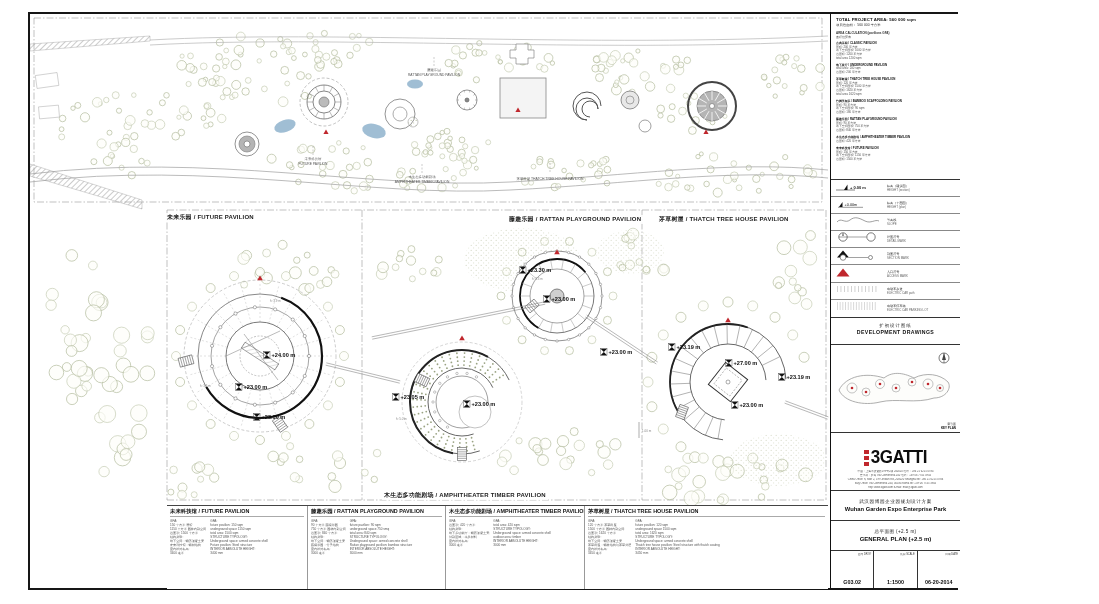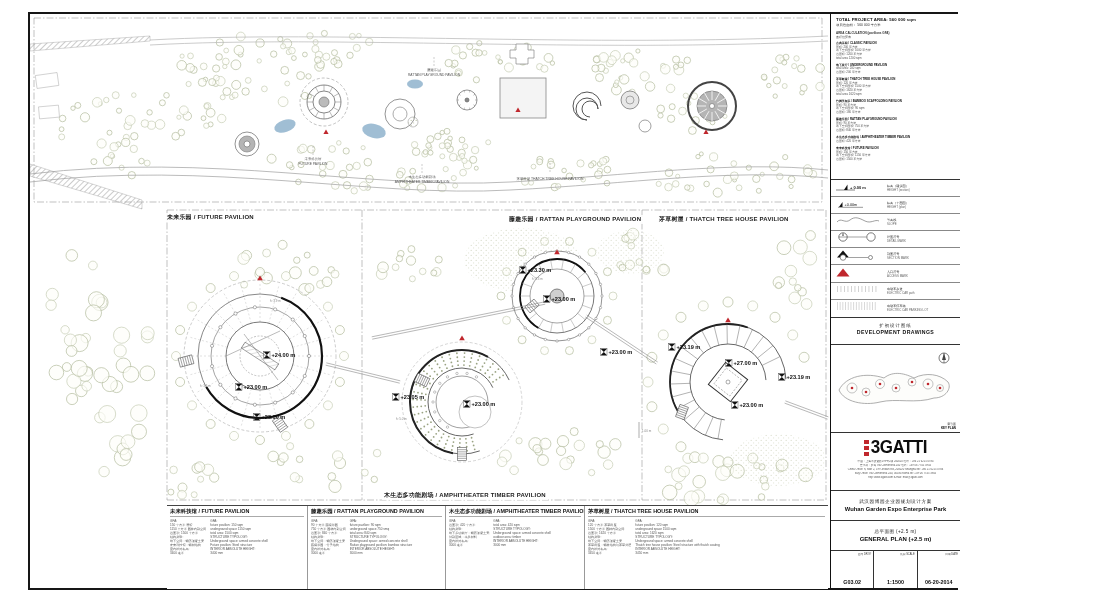--- a/index.html
+++ b/index.html
@@ -43,21 +43,21 @@
   .legend-en{font-size:2.9px;color:#666;}
   .tb-dev{text-align:center;padding-top:5px !important;}
   .dev-zh{font-size:4.4px;color:#222;letter-spacing:1px;}
   .dev-en{font-size:5.2px;font-weight:bold;color:#111;letter-spacing:.4px;margin-top:1px;}
   .tb-key{height:88px;}
   .key-cap{position:absolute;right:4px;bottom:2px;text-align:right;}
   .key-cap span{display:block;}
   .key-zh{font-size:2.9px;color:#333;}
   .key-en{font-size:3px;color:#111;font-weight:bold;}
   .tb-logo{text-align:center;}
-  .logo-row{display:flex;align-items:center;justify-content:center;gap:2px;margin-top:2px;}
+  .logo-row{display:flex;align-items:center;justify-content:center;gap:2px;margin-top:12px;}
   .logo-sq{display:flex;flex-direction:column;gap:1.3px;}
   .logo-sq i{width:4.6px;height:4.6px;display:block;}
   .logo-text{font-size:17px;font-weight:900;color:#0d0d0d;letter-spacing:-.5px;
     transform:scaleY(1.08);transform-origin:center;}
   #addr{margin-top:2px;}
   #addr div{font-size:2.7px;color:#555;line-height:1.45;white-space:nowrap;overflow:hidden;}
   .tb-proj,.tb-draw{text-align:center;display:flex;flex-direction:column;justify-content:center;}
   .proj-zh{font-size:4.6px;color:#222;letter-spacing:.6px;}
   .proj-en{font-size:5.8px;font-weight:bold;color:#0c0c0c;margin-top:1.5px;}
   .draw-zh{font-size:4.6px;color:#222;letter-spacing:.4px;}

